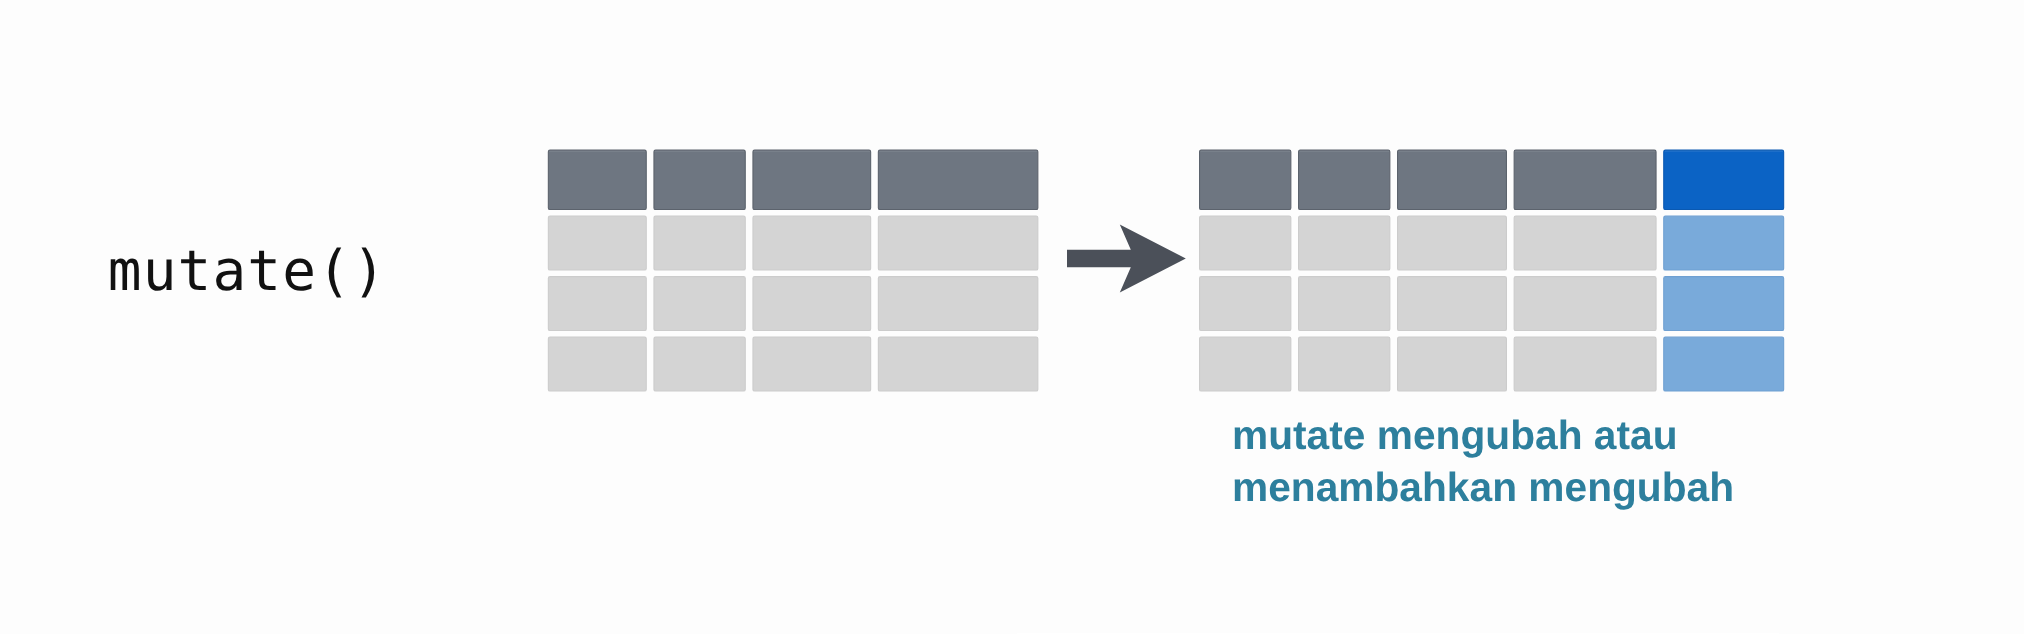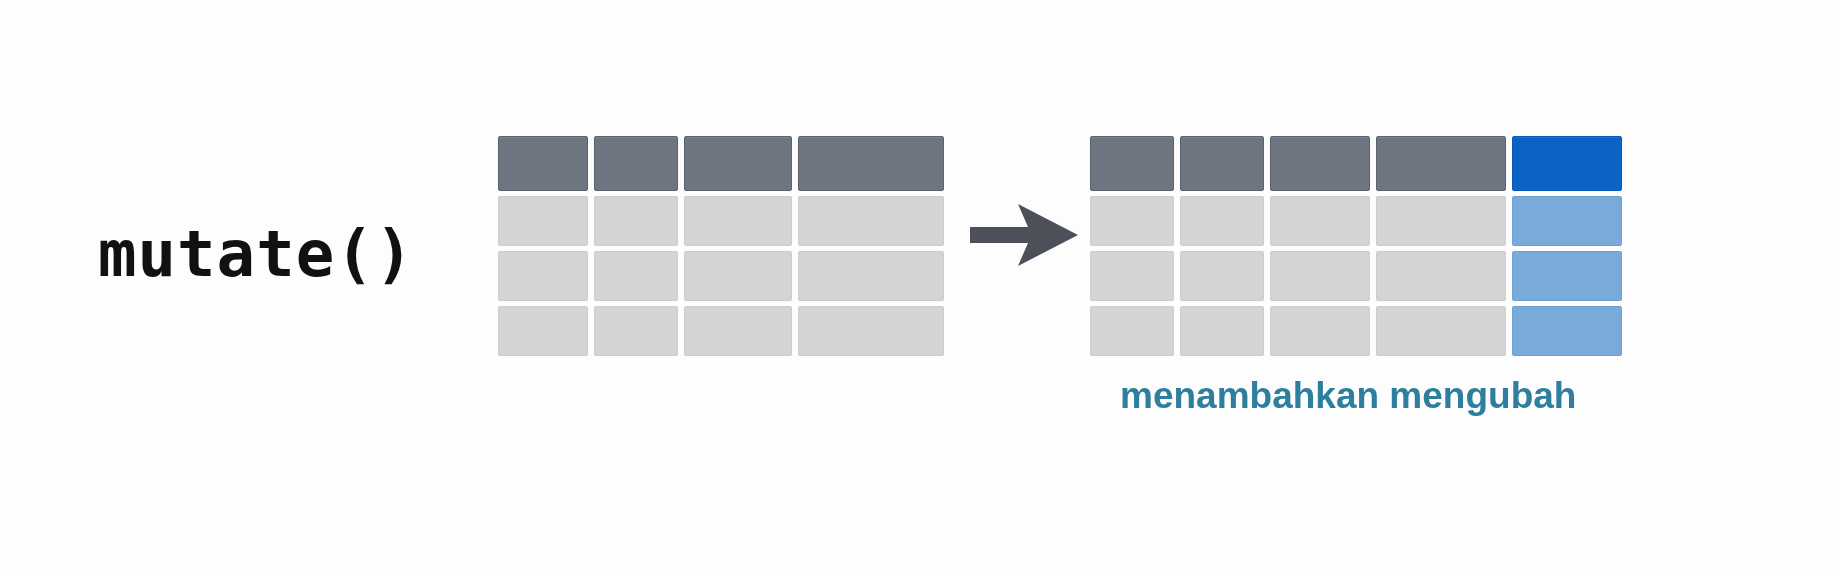--- a/index.html
+++ b/index.html
@@ -19,22 +19,22 @@
     overflow: hidden;
   }
 
   
   #fn-label {
     position: absolute;
     left: 98px;
     top: 222px;
     width: 330px;
     font-family: "DejaVu Sans Mono", "Liberation Mono", monospace;
-    font-weight: 700;
-    font-size: 64px;
+    font-weight: 400;
+    font-size: 51px;
     letter-spacing: 1px;
     color: #111111;
     white-space: nowrap;
     line-height: 1;
   }
 
   
   .table {
     position: absolute;
     display: flex;
@@ -172,16 +172,17 @@
     <div class="t-row">
       <div class="cell body c0"></div>
       <div class="cell body c1"></div>
       <div class="cell body c2"></div>
       <div class="cell body c3"></div>
       <div class="cell body new c4"></div>
     </div>
   </div>
 
   <div id="caption">
+    <span class="line">mutate mengubah atau</span>
     <span class="line">menambahkan mengubah</span>
   </div>
 
 </div>
 
 </body></html>

